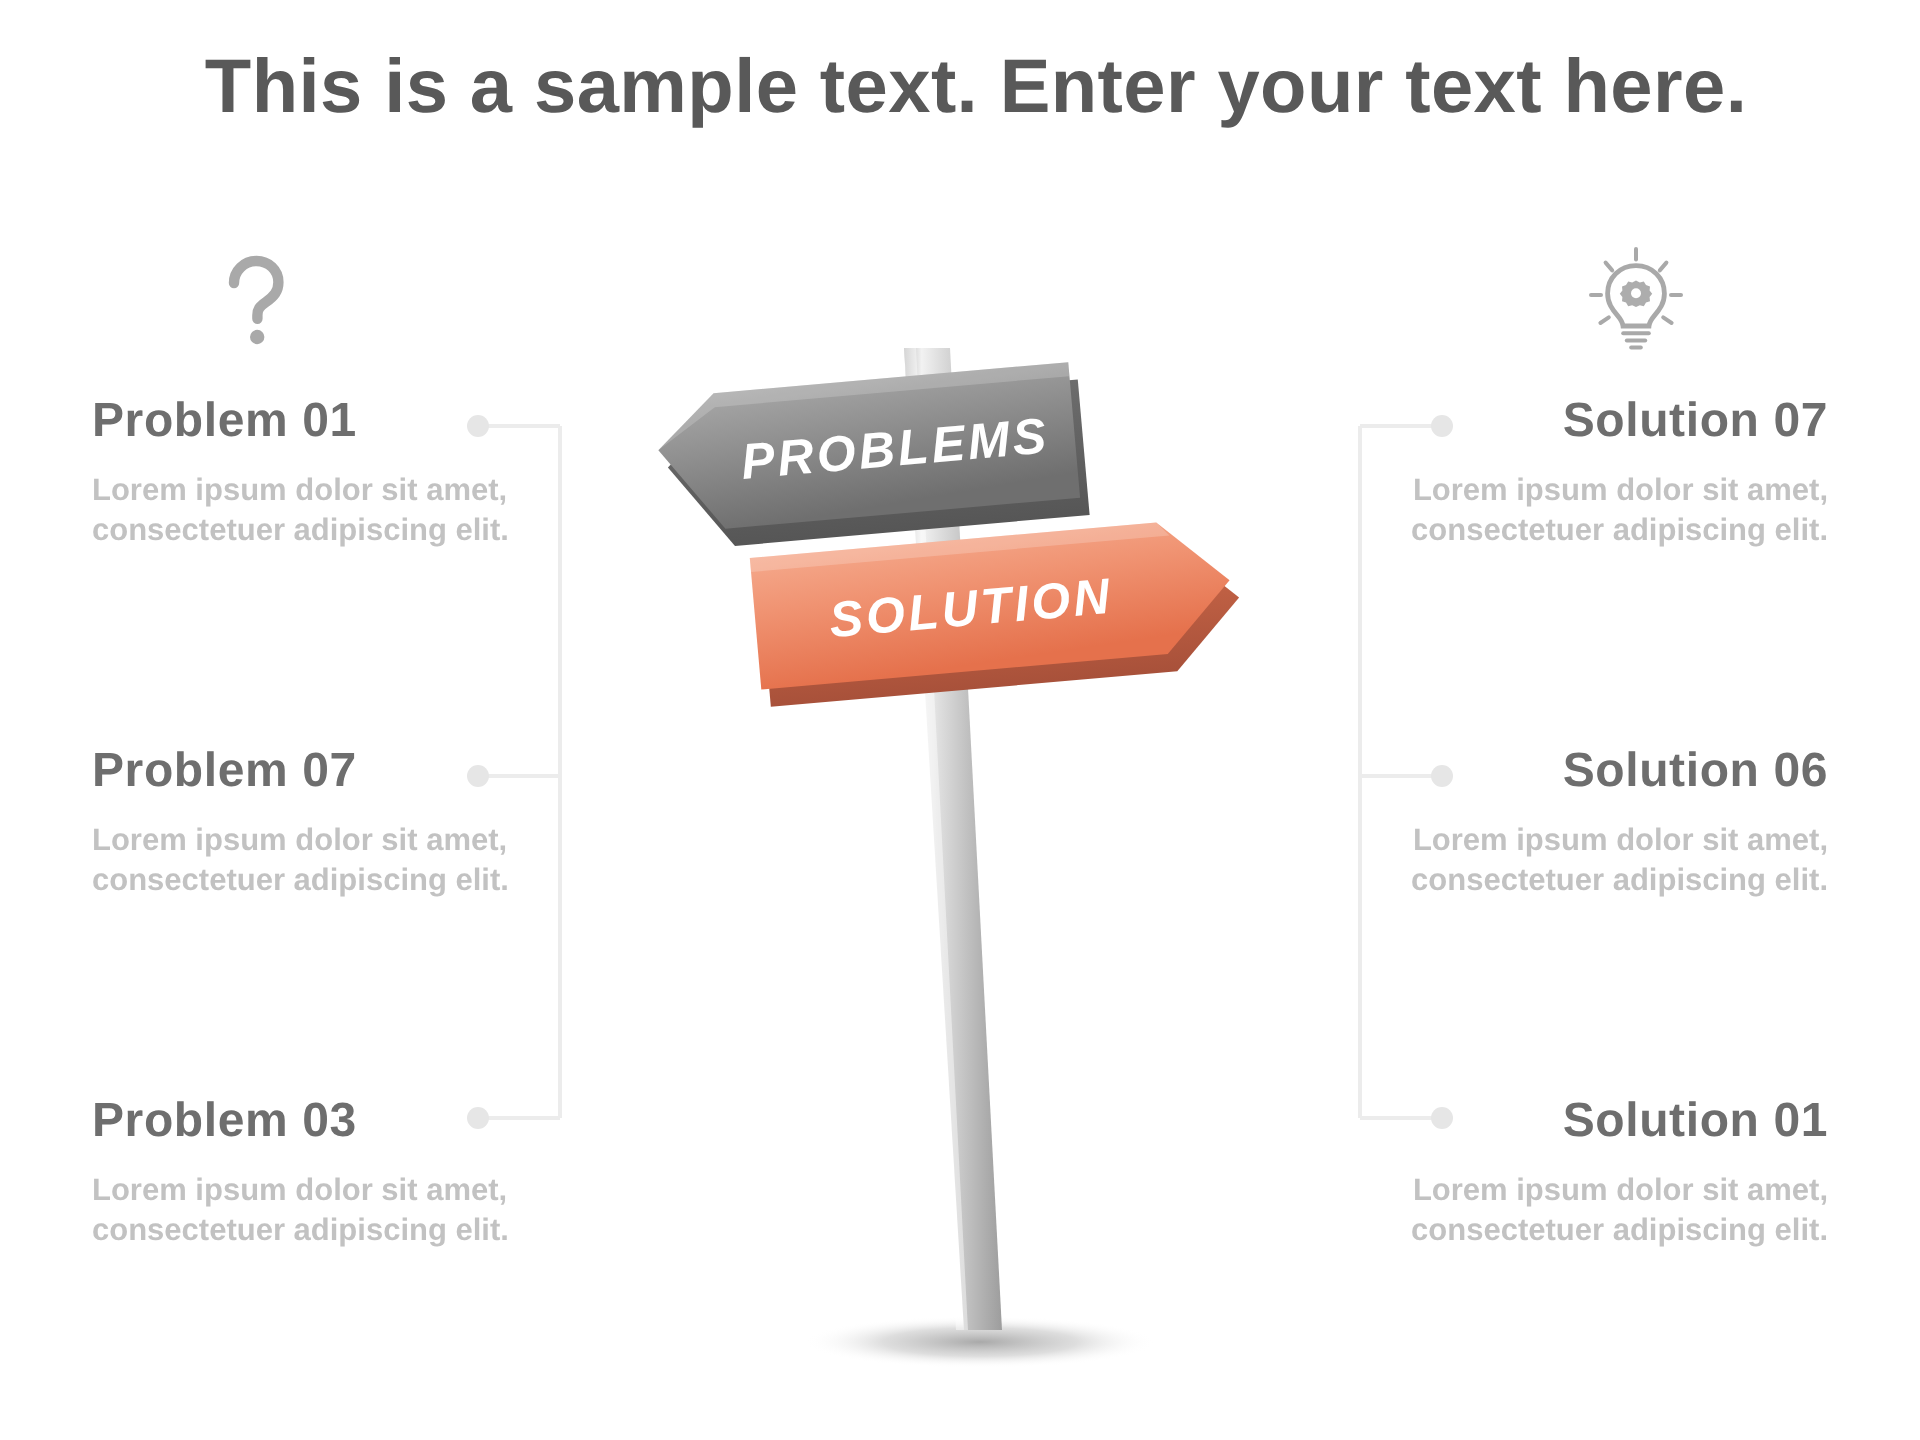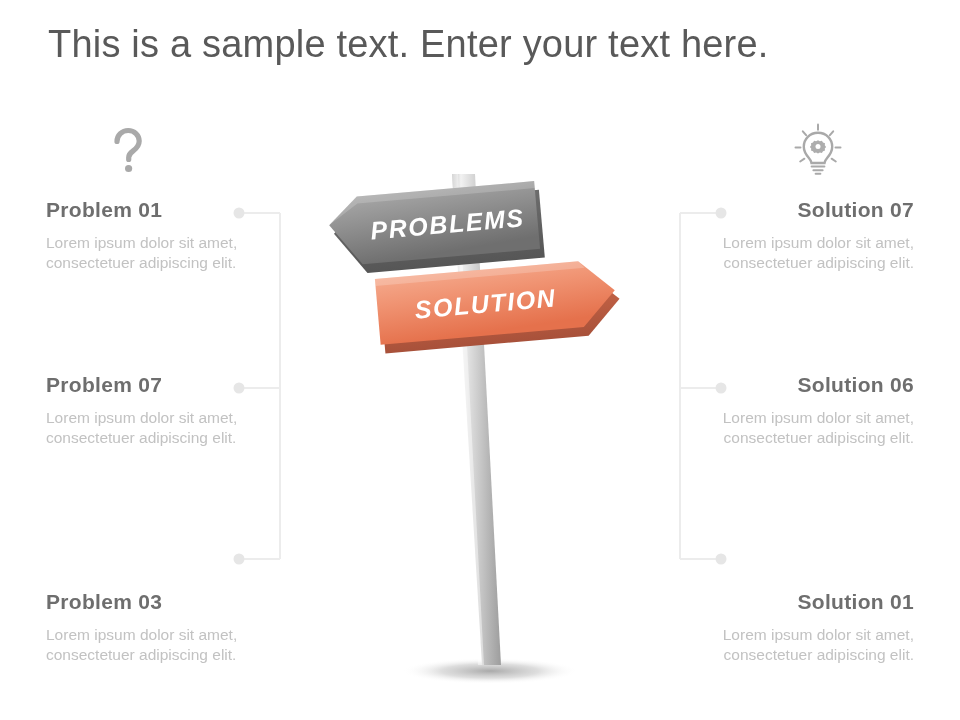--- a/index.html
+++ b/index.html
@@ -20,25 +20,26 @@
     background: #ffffff;
   }
 
   
   .title {
     position: absolute;
     left: 48px;
     top: 22px;
     width: 880px;
     font-size: 38px;
-    font-weight: 400;
+    font-weight: 700;
     color: #595959;
     letter-spacing: 0.2px;
     line-height: 1.2;
     white-space: nowrap;
+    text-align: center;
   }
 
   
   .topicon {
     position: absolute;
     width: 64px;
     height: 64px;
     color: #a9a9a9;
   }
   .topicon svg { display: block; width: 100%; height: 100%; }
@@ -50,33 +51,33 @@
     position: absolute;
     top: 198px;
     width: 250px;
   }
   .col-left  { left: 46px;  text-align: left; }
   .col-right { left: 664px; text-align: right; }
 
   .row { position: absolute; width: 250px; }
   .row-0 { top: 0px; }
   .row-1 { top: 175px; }
-  .row-2 { top: 350px; margin-top: 42px; }
+  .row-2 { top: 350px; }
 
   .row-title {
-    font-size: 21px;
+    font-size: 24px;
     font-weight: bold;
     color: #6e6e6e;
     letter-spacing: 0.3px;
     margin: 0 0 12px 0;
     line-height: 1.1;
   }
   .row-desc {
     font-size: 15.5px;
-    font-weight: 400;
+    font-weight: 700;
     color: #c2c2c2;
     line-height: 1.27;
     margin: 0;
   }
 
   
   .bracket {
     position: absolute;
     top: 206px;
     width: 52px;

